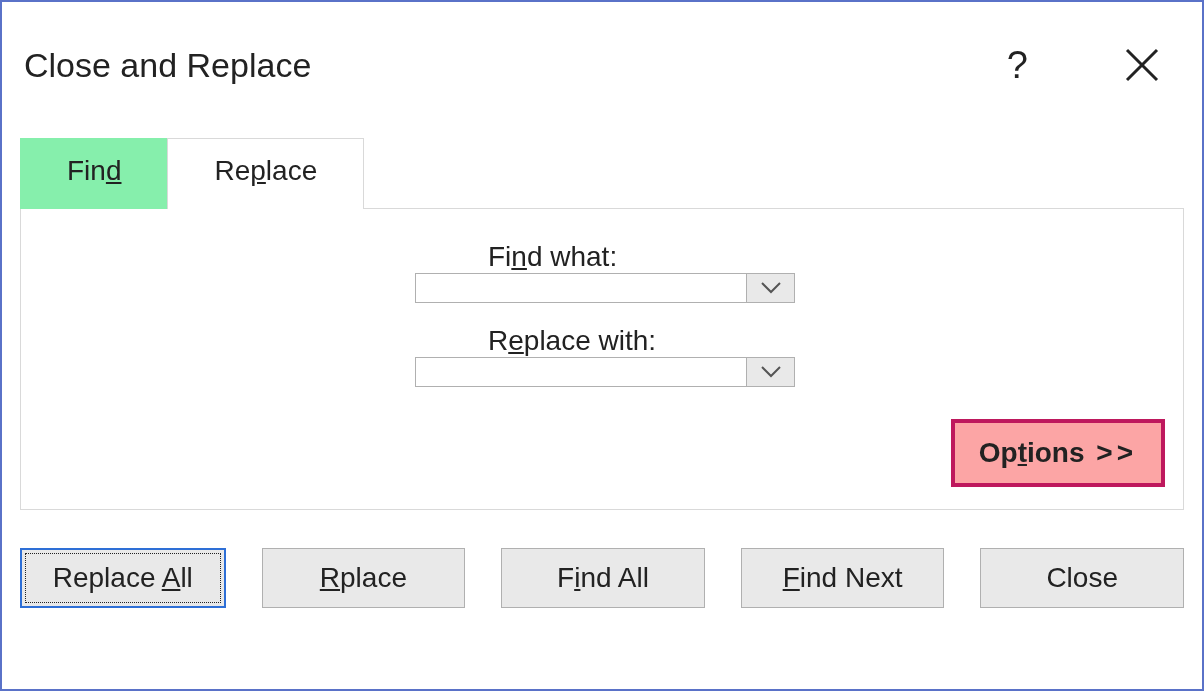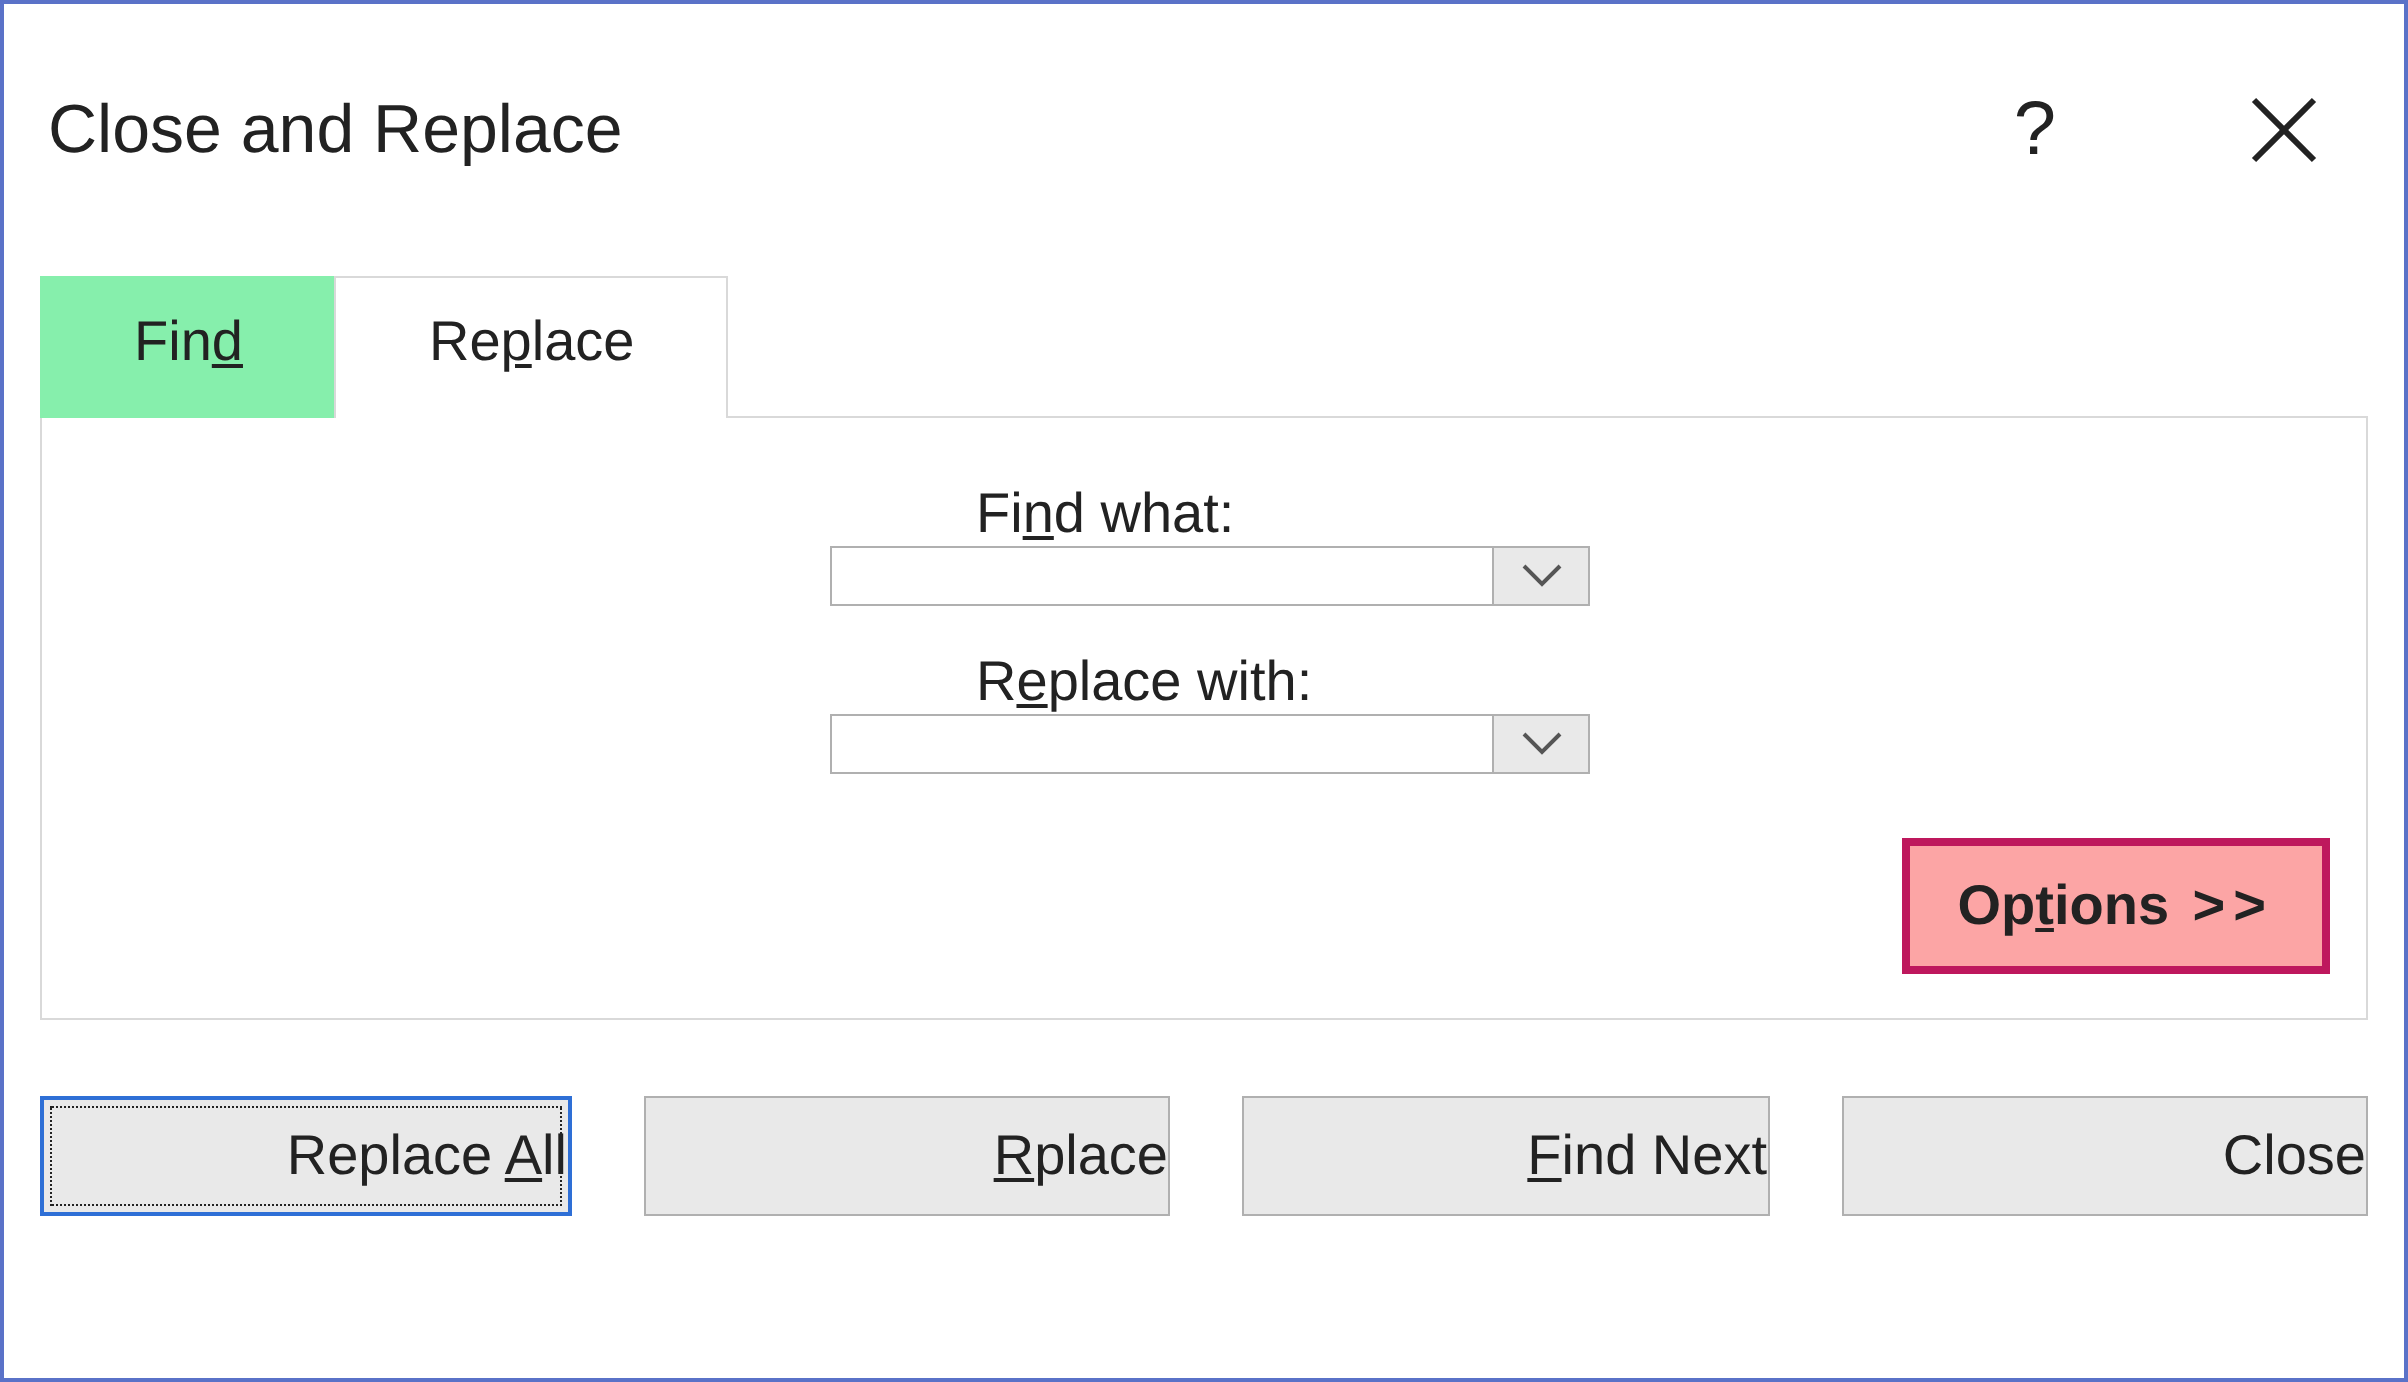--- a/index.html
+++ b/index.html
@@ -166,21 +166,21 @@
     }
 
     .btn {
       border: 1px solid #b0b0b0;
       background: #e9e9e9;
       font-size: 28px;
       padding: 12px 0;
       cursor: pointer;
       color: #222;
       flex: 1;
-      text-align: right;
+      text-align: center;
     }
     .btn .u { text-decoration: underline; }
 
     .btn.primary {
       border: 2px solid #2e6fd6;
       outline: 1px dotted #222;
       outline-offset: -6px;
       background: #e9e9e9;
     }
   </style>
@@ -262,20 +262,23 @@
   </div>
 
   <div class="actions">
     <button class="btn primary">
       <span>Replace </span><span class="u">A</span><span>ll</span>
     </button>
     <button class="btn">
       <span></span><span class="u">R</span><span>place</span>
     </button>
     <button class="btn">
+      <span>F</span><span class="u">i</span><span>nd All</span>
+    </button>
+    <button class="btn">
       <span></span><span class="u">F</span><span>ind Next</span>
     </button>
     <button class="btn">
       <span>Close</span><span class="u"></span><span></span>
     </button>
   </div>
 
 </div>
 
 </body></html>

